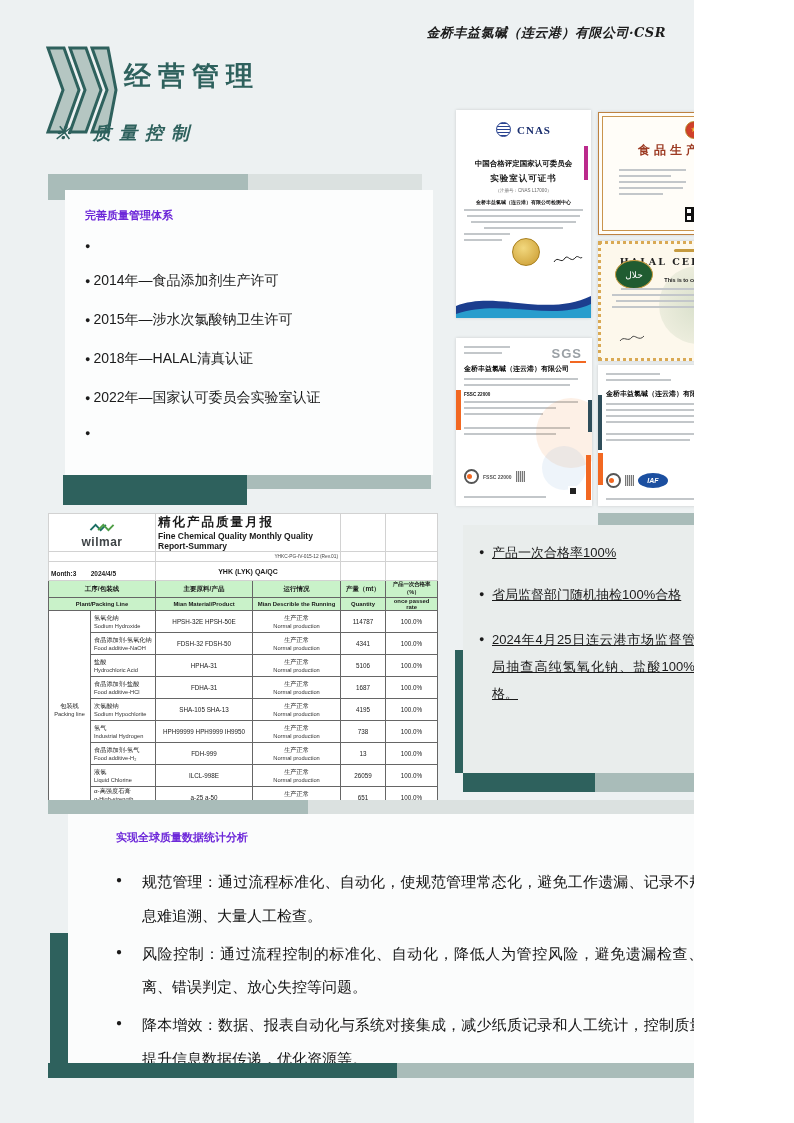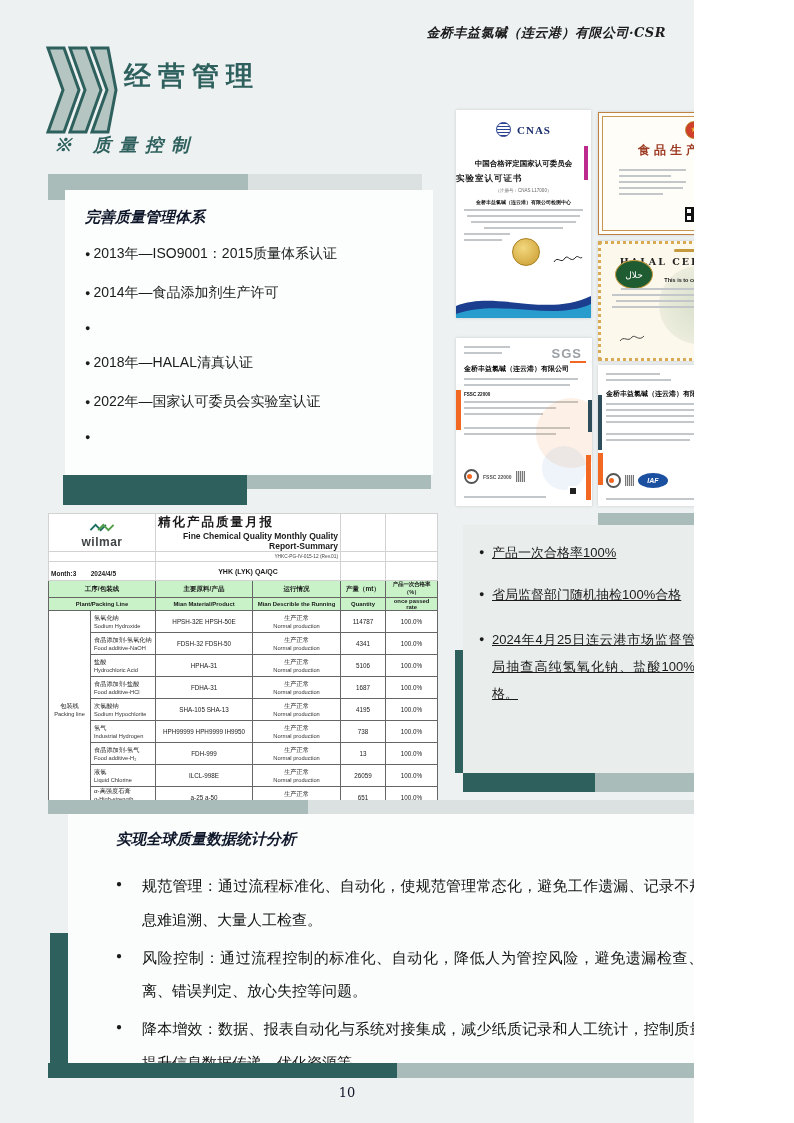--- a/index.html
+++ b/index.html
@@ -9,50 +9,50 @@
 
   
   .hdr-company{position:absolute;top:24px;right:28px;font-family:"DejaVu Serif",serif;
     font-style:italic;font-weight:700;font-size:13px;color:#1c1c1c;letter-spacing:.5px;}
 
   
   .chevrons{position:absolute;left:45px;top:45px;width:74px;height:90px;}
   .sec-title{position:absolute;left:124px;top:58px;font-size:27px;font-weight:800;
     color:#2e615d;letter-spacing:7px;}
   .sub-title{position:absolute;left:54px;top:121px;font-size:18px;font-weight:700;
-    font-style:italic;color:#2e615d;letter-spacing:8px;margin-top:12px;}
+    font-style:italic;color:#2e615d;letter-spacing:8px;}
 
   
   .blk{position:absolute;}
   .sage{background:#a9bcb9;}
   .sagelt{background:#dbe1e0;}
   .teal{background:#2e615d;}
 
   
   .qs-box{position:absolute;left:65px;top:190px;width:368px;height:285px;background:#fcfdfd;
     padding:18px 20px;box-sizing:border-box;overflow:hidden;}
-  .panel-title{font-size:15px;font-weight:800;color:#0f172a;font-style:italic;}
+  .panel-title{font-size:11px;font-weight:800;color:#6d28d9;}
   .qs-box .panel-title{margin-bottom:18px;}
   .qs-item{display:flex;align-items:center;margin-bottom:21px;font-size:14px;color:#1b1b1b;}
   .blt{font-size:9px;margin-right:3px;flex:0 0 auto;}
 
   
   .cert{position:absolute;background:#fff;box-shadow:0 0 3px rgba(0,0,0,.15);overflow:hidden;box-sizing:border-box;}
   .ln{height:2px;background:#c3c7ca;margin:4px auto 0 auto;} .w90{width:88%;} .w85{width:84%;} .w80{width:78%;} .w70{width:68%;}
   .w60{width:58%;} .w45{width:44%;} .w35{width:34%;} .w30{width:28%;}
   .lft{margin-left:8px;margin-right:auto;}
 
   
   .cnas{left:456px;top:110px;width:135px;height:208px;}
   .cn-logos{display:flex;justify-content:center;align-items:center;gap:6px;margin-top:12px;}
   .ilac-icon{width:13px;height:13px;border:1.5px solid #27418f;border-radius:50%;
     background:repeating-linear-gradient(0deg,#27418f 0 1px,transparent 1px 3px);}
   .cnas-word{font-size:11px;font-weight:800;color:#1b2f6e;letter-spacing:1px;font-family:Liberation Serif, serif;}
   .cn-org{font-size:7.5px;font-weight:800;text-align:center;margin-top:22px;color:#111;}
-  .cn-title{font-size:8.5px;font-weight:700;margin-top:4px;letter-spacing:1px;}
+  .cn-title{font-size:8.5px;font-weight:700;text-align:center;margin-top:4px;letter-spacing:1px;}
   .cn-reg{font-size:4.5px;color:#666;text-align:center;margin-top:3px;}
   .cn-company{font-size:5px;font-weight:700;text-align:center;margin-top:6px;color:#111;}
   .gold-seal{position:absolute;left:56px;top:128px;width:26px;height:26px;border-radius:50%;
     background:radial-gradient(circle at 40% 35%,#f2d87e,#c9992d);border:1px solid #a87f1d;}
   .sig{position:absolute;right:8px;bottom:52px;}
   .wave{position:absolute;left:0;bottom:0;}
   .magenta{position:absolute;right:3px;top:36px;width:4px;height:34px;background:#bb2a8c;}
 
   
   .food{left:598px;top:112px;width:192px;height:123px;border:1.5px solid #bd8140;background:#fffdf8;}
@@ -105,21 +105,21 @@
     box-shadow:inset 2px 2px 0 #fff,inset -2px -2px 0 #fff;}
 
   
   .rpt{position:absolute;left:48px;top:513px;width:389px;background:#fff;border-collapse:collapse;table-layout:fixed;}
   .rpt td{border:1px solid #666;overflow:hidden;vertical-align:middle;padding:0 2px;}
   .rpt tr.hd td{border:1px solid #d2d2d2;}
   .rpt{border:1.5px solid #2a2a2a;}
   .brand-cell{text-align:center;}
   .brand-txt{font-size:12px;font-weight:800;color:#3f4447;letter-spacing:.5px;line-height:1;}
   .tbl-title-cn{font-family:"DejaVu Serif",serif;font-size:12.5px;font-weight:700;text-align:left;letter-spacing:2px;}
-  .tbl-title-en{font-size:8.5px;font-weight:700;text-align:right;}
+  .tbl-title-en{font-size:8.5px;font-weight:700;text-align:left;}
   .docno{font-size:4.8px;color:#444;text-align:right;padding-right:4px;}
   .mrow{font-size:6.5px;font-weight:700;}
   .dept{font-size:7px;font-weight:700;text-align:center;}
   .grn{background:#c9f2c9;text-align:center;font-weight:700;}
   tr.grn-cn td{font-size:6.5px;border-top:1.5px solid #222 !important;}
   tr.grn-cn td:last-child{font-size:5.6px;letter-spacing:-.2px;}
   tr.grn-en td{font-size:5.9px;}
   .rpt tbody tr{height:22px;}
   .cell{font-size:6.3px;text-align:center;}
   .cell .cn{font-size:6.2px;}
@@ -166,28 +166,28 @@
   <div class="blk sage" style="left:48px;top:174px;width:200px;height:26px;"></div>
   <div class="blk sagelt" style="left:248px;top:174px;width:174px;height:26px;"></div>
   <div class="blk teal" style="left:63px;top:475px;width:184px;height:30px;"></div>
   <div class="blk sage" style="left:247px;top:475px;width:184px;height:14px;"></div>
 
   <div class="qs-box">
     <div class="panel-title">完善质量管理体系</div>
     <div id="qs-list">
         <div class="qs-item">
           <span class="blt">●</span>
-          <span class="txt">2013年—ISO9001：2015质量体系认证</span>
         </div>
         <div class="qs-item">
           <span class="blt">●</span>
           <span class="txt">2014年—食品添加剂生产许可</span>
         </div>
         <div class="qs-item">
           <span class="blt">●</span>
+          <span class="txt">2015年—涉水次氯酸钠卫生许可</span>
         </div>
         <div class="qs-item">
           <span class="blt">●</span>
           <span class="txt">2018年—HALAL清真认证</span>
         </div>
         <div class="qs-item">
           <span class="blt">●</span>
           <span class="txt">2022年—国家认可委员会实验室认证</span>
         </div>
         <div class="qs-item">
@@ -545,15 +545,14 @@
           <span class="blt">●</span>
           <span class="txt">风险控制：通过流程控制的标准化、自动化，降低人为管控风险，避免遗漏检查、标准偏离、错误判定、放心失控等问题。</span>
         </div>
         <div class="an-item">
           <span class="blt">●</span>
           <span class="txt">降本增效：数据、报表自动化与系统对接集成，减少纸质记录和人工统计，控制质量成本、提升信息数据传递，优化资源等。</span>
         </div>
       </div>
   </div>
 
-  <div class="page-num">10</div>
 
 </div>
 
 </body></html>

